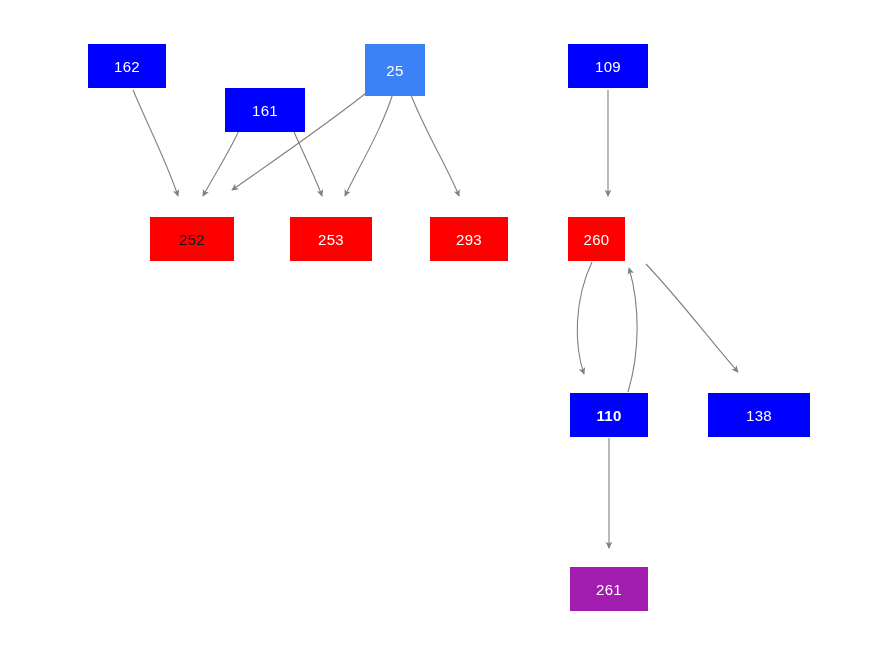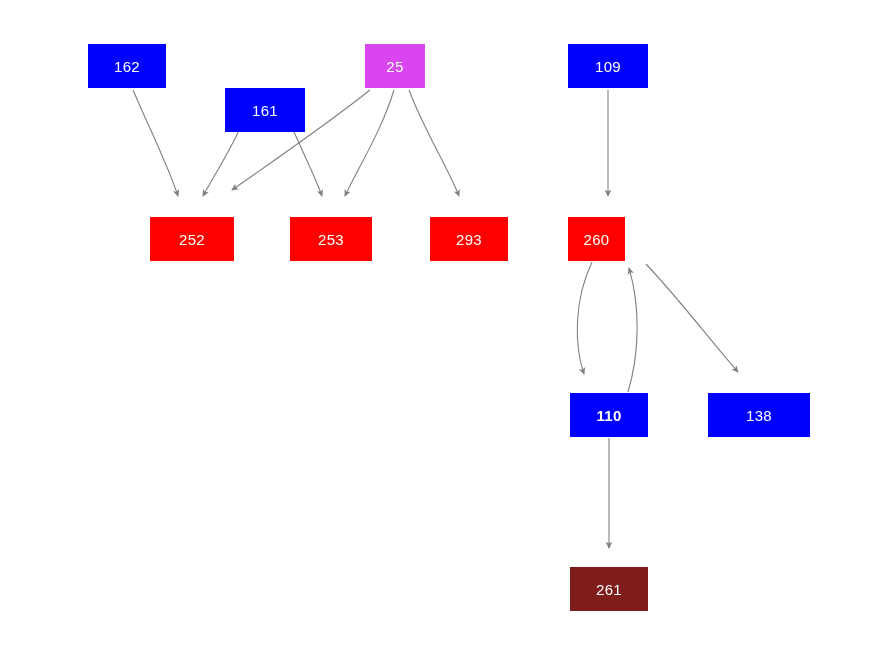--- a/index.html
+++ b/index.html
@@ -74,41 +74,41 @@
         <path d="M 609,438 C 609,480 609,520 609,548" fill="none" stroke="#808080" stroke-width="1.1" marker-end="url(#arrowhead)"></path>
       </g>
   </svg>
   <div id="node-layer" style="width: 876px; height: 656px;">
       <div class="graph-node" style="left: 88px; top: 44px; width: 78px; height: 44px; background: rgb(0, 0, 255); color: rgb(255, 255, 255);">
         <span class="node-label">162</span>
       </div>
       <div class="graph-node" style="left: 225px; top: 44px; width: 80px; height: 44px; background: rgb(0, 0, 255); color: rgb(255, 255, 255); margin-top: 44px;">
         <span class="node-label">161</span>
       </div>
-      <div class="graph-node" style="left: 365px; top: 44px; width: 60px; height: 44px; background: #d946ef; color: rgb(255, 255, 255);">
+      <div class="graph-node" style="left: 365px; top: 44px; width: 60px; height: 52px; background: #3b82f6; color: rgb(255, 255, 255);">
         <span class="node-label">25</span>
       </div>
       <div class="graph-node" style="left: 568px; top: 44px; width: 80px; height: 44px; background: rgb(0, 0, 255); color: rgb(255, 255, 255);">
         <span class="node-label">109</span>
       </div>
-      <div class="graph-node" style="left: 150px; top: 217px; width: 84px; height: 44px; background: rgb(255, 0, 0); color: #ffffff;">
+      <div class="graph-node" style="left: 150px; top: 217px; width: 84px; height: 44px; background: rgb(255, 0, 0); color: #0f172a;">
         <span class="node-label">252</span>
       </div>
       <div class="graph-node" style="left: 290px; top: 217px; width: 82px; height: 44px; background: rgb(255, 0, 0); color: #ffffff;">
         <span class="node-label">253</span>
       </div>
       <div class="graph-node" style="left: 430px; top: 217px; width: 78px; height: 44px; background: rgb(255, 0, 0); color: rgb(255, 255, 255);">
         <span class="node-label">293</span>
       </div>
       <div class="graph-node" style="left: 568px; top: 217px; width: 57px; height: 44px; background: rgb(255, 0, 0); color: rgb(255, 255, 255);">
         <span class="node-label">260</span>
       </div>
       <div class="graph-node" style="left: 570px; top: 393px; width: 78px; height: 44px; background: rgb(0, 0, 255); color: rgb(255, 255, 255); font-weight: bold;">
         <span class="node-label">110</span>
       </div>
       <div class="graph-node" style="left: 708px; top: 393px; width: 102px; height: 44px; background: rgb(0, 0, 255); color: rgb(255, 255, 255);">
         <span class="node-label">138</span>
       </div>
-      <div class="graph-node" style="left: 570px; top: 567px; width: 78px; height: 44px; background: #7f1d1d; color: rgb(255, 255, 255);">
+      <div class="graph-node" style="left: 570px; top: 567px; width: 78px; height: 44px; background: #a21caf; color: rgb(255, 255, 255);">
         <span class="node-label">261</span>
       </div>
     </div>
 </div>
 
 </body></html>

